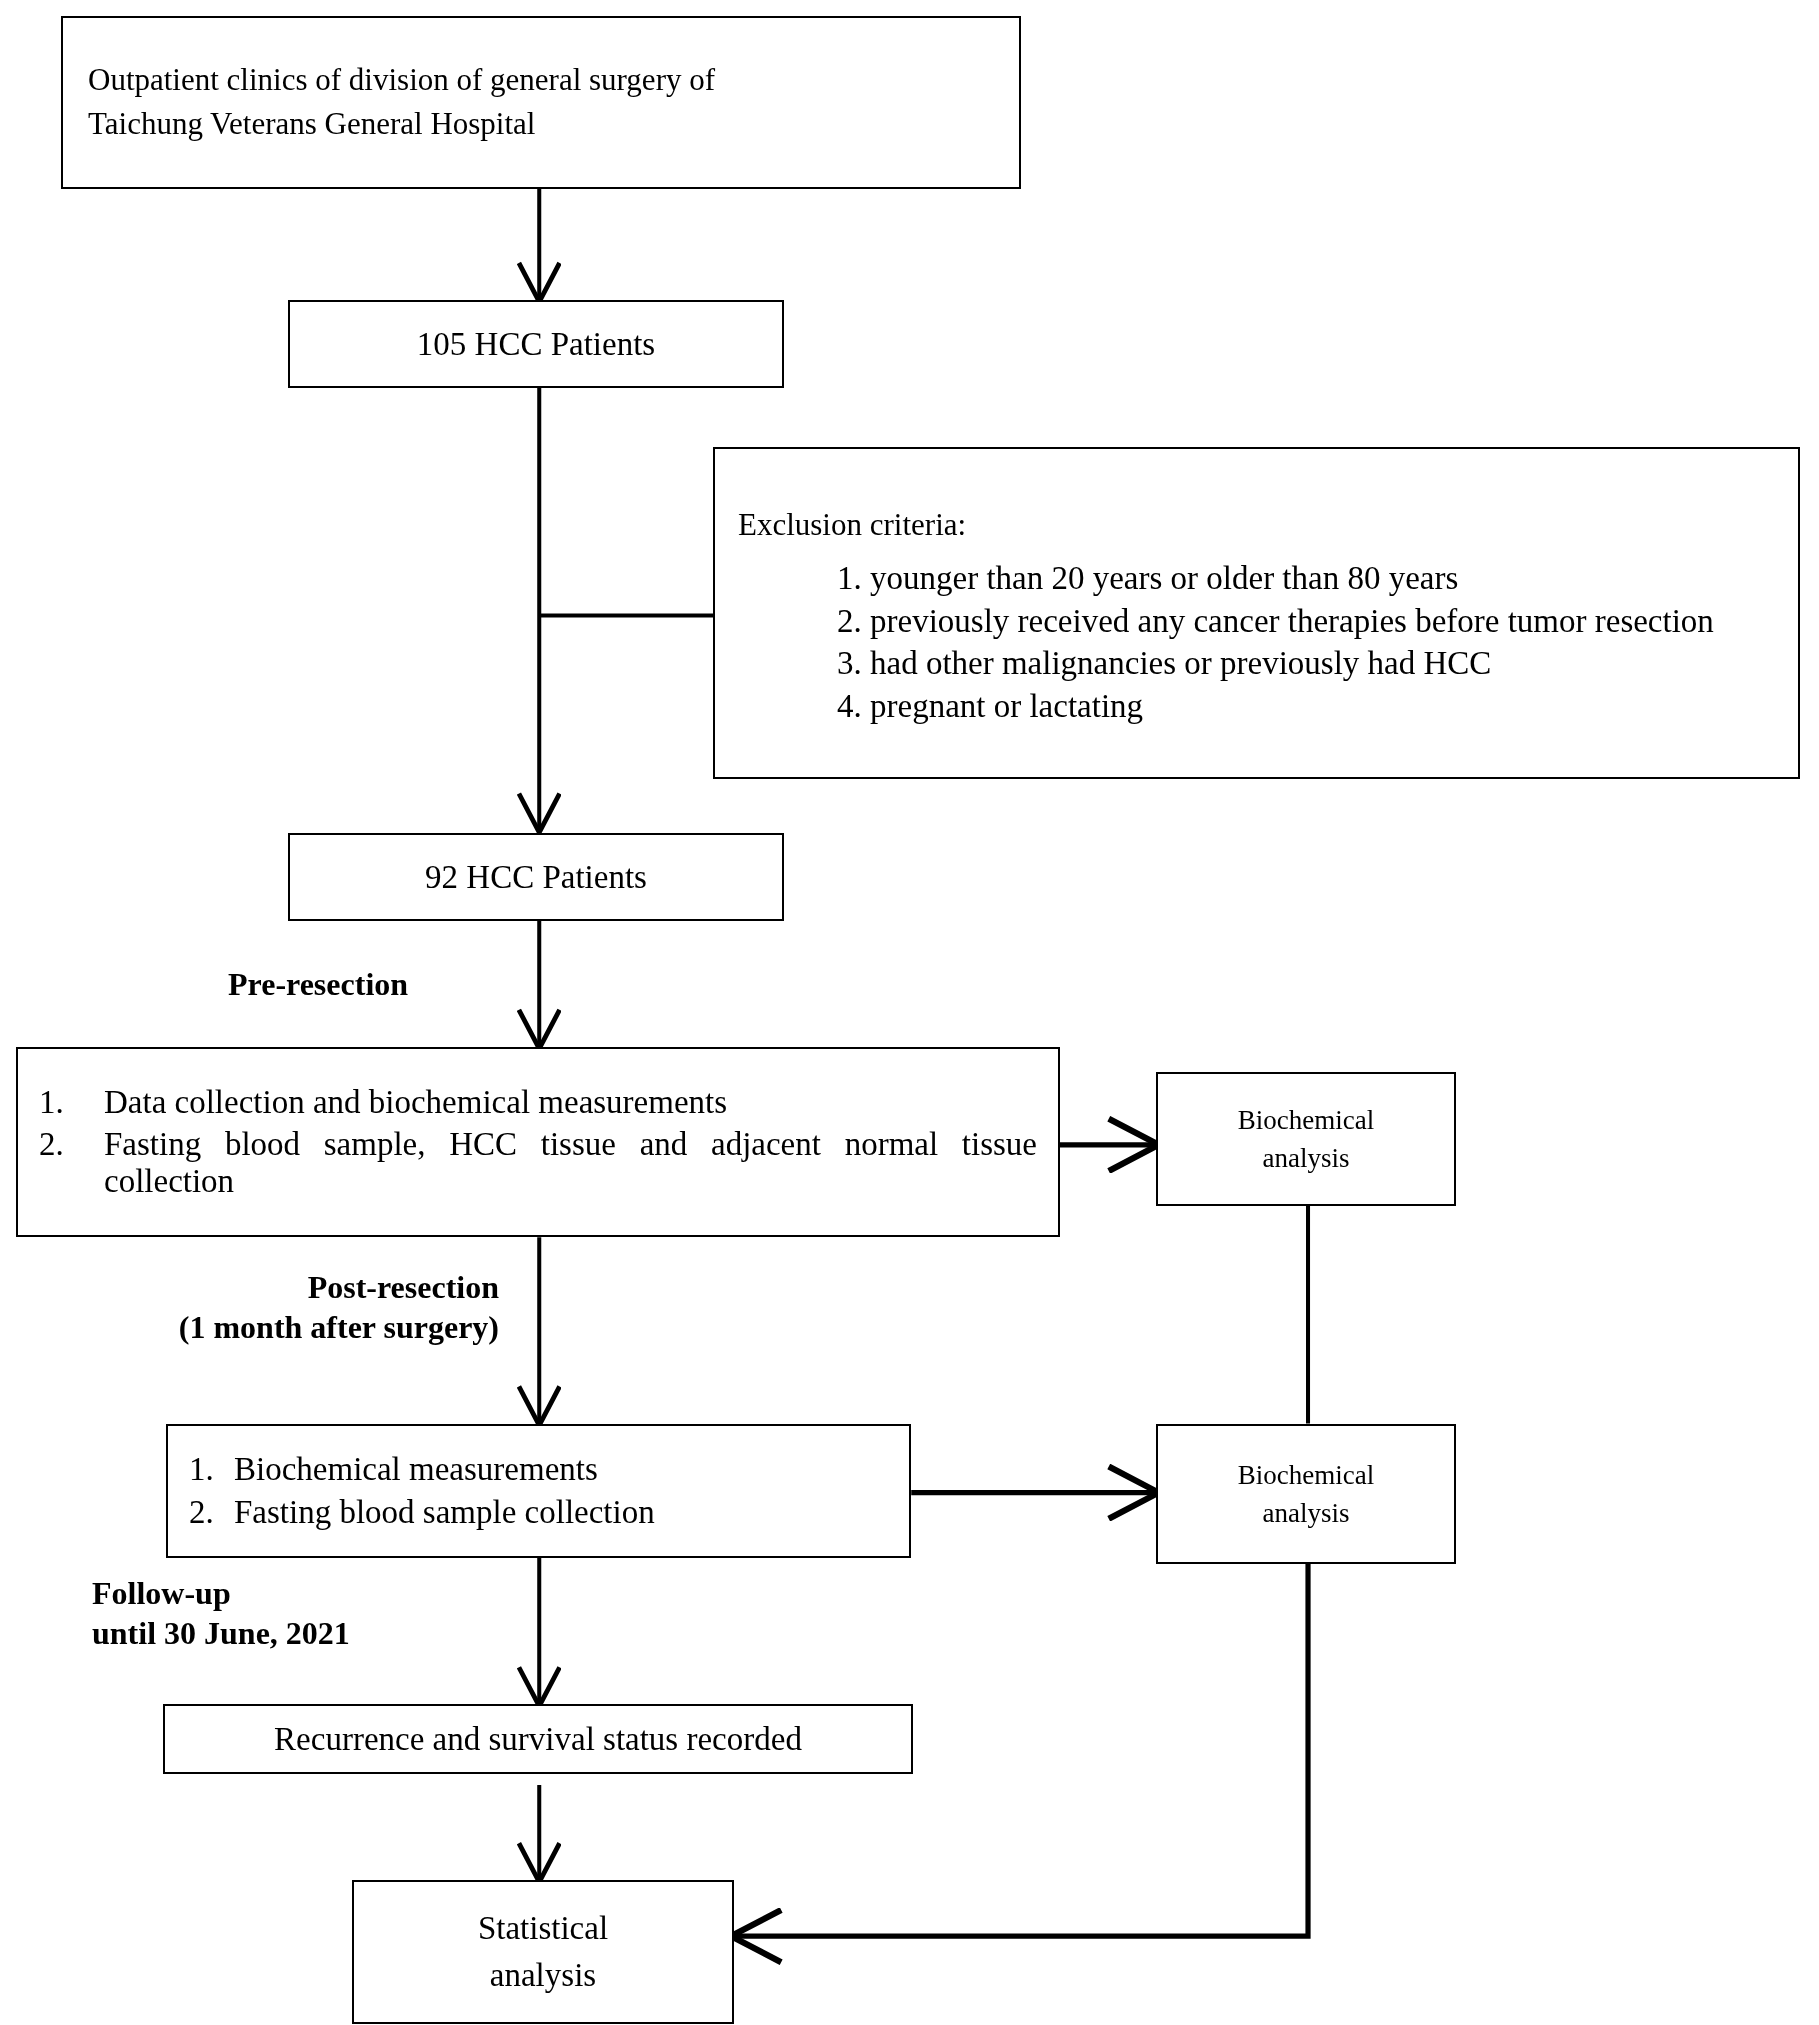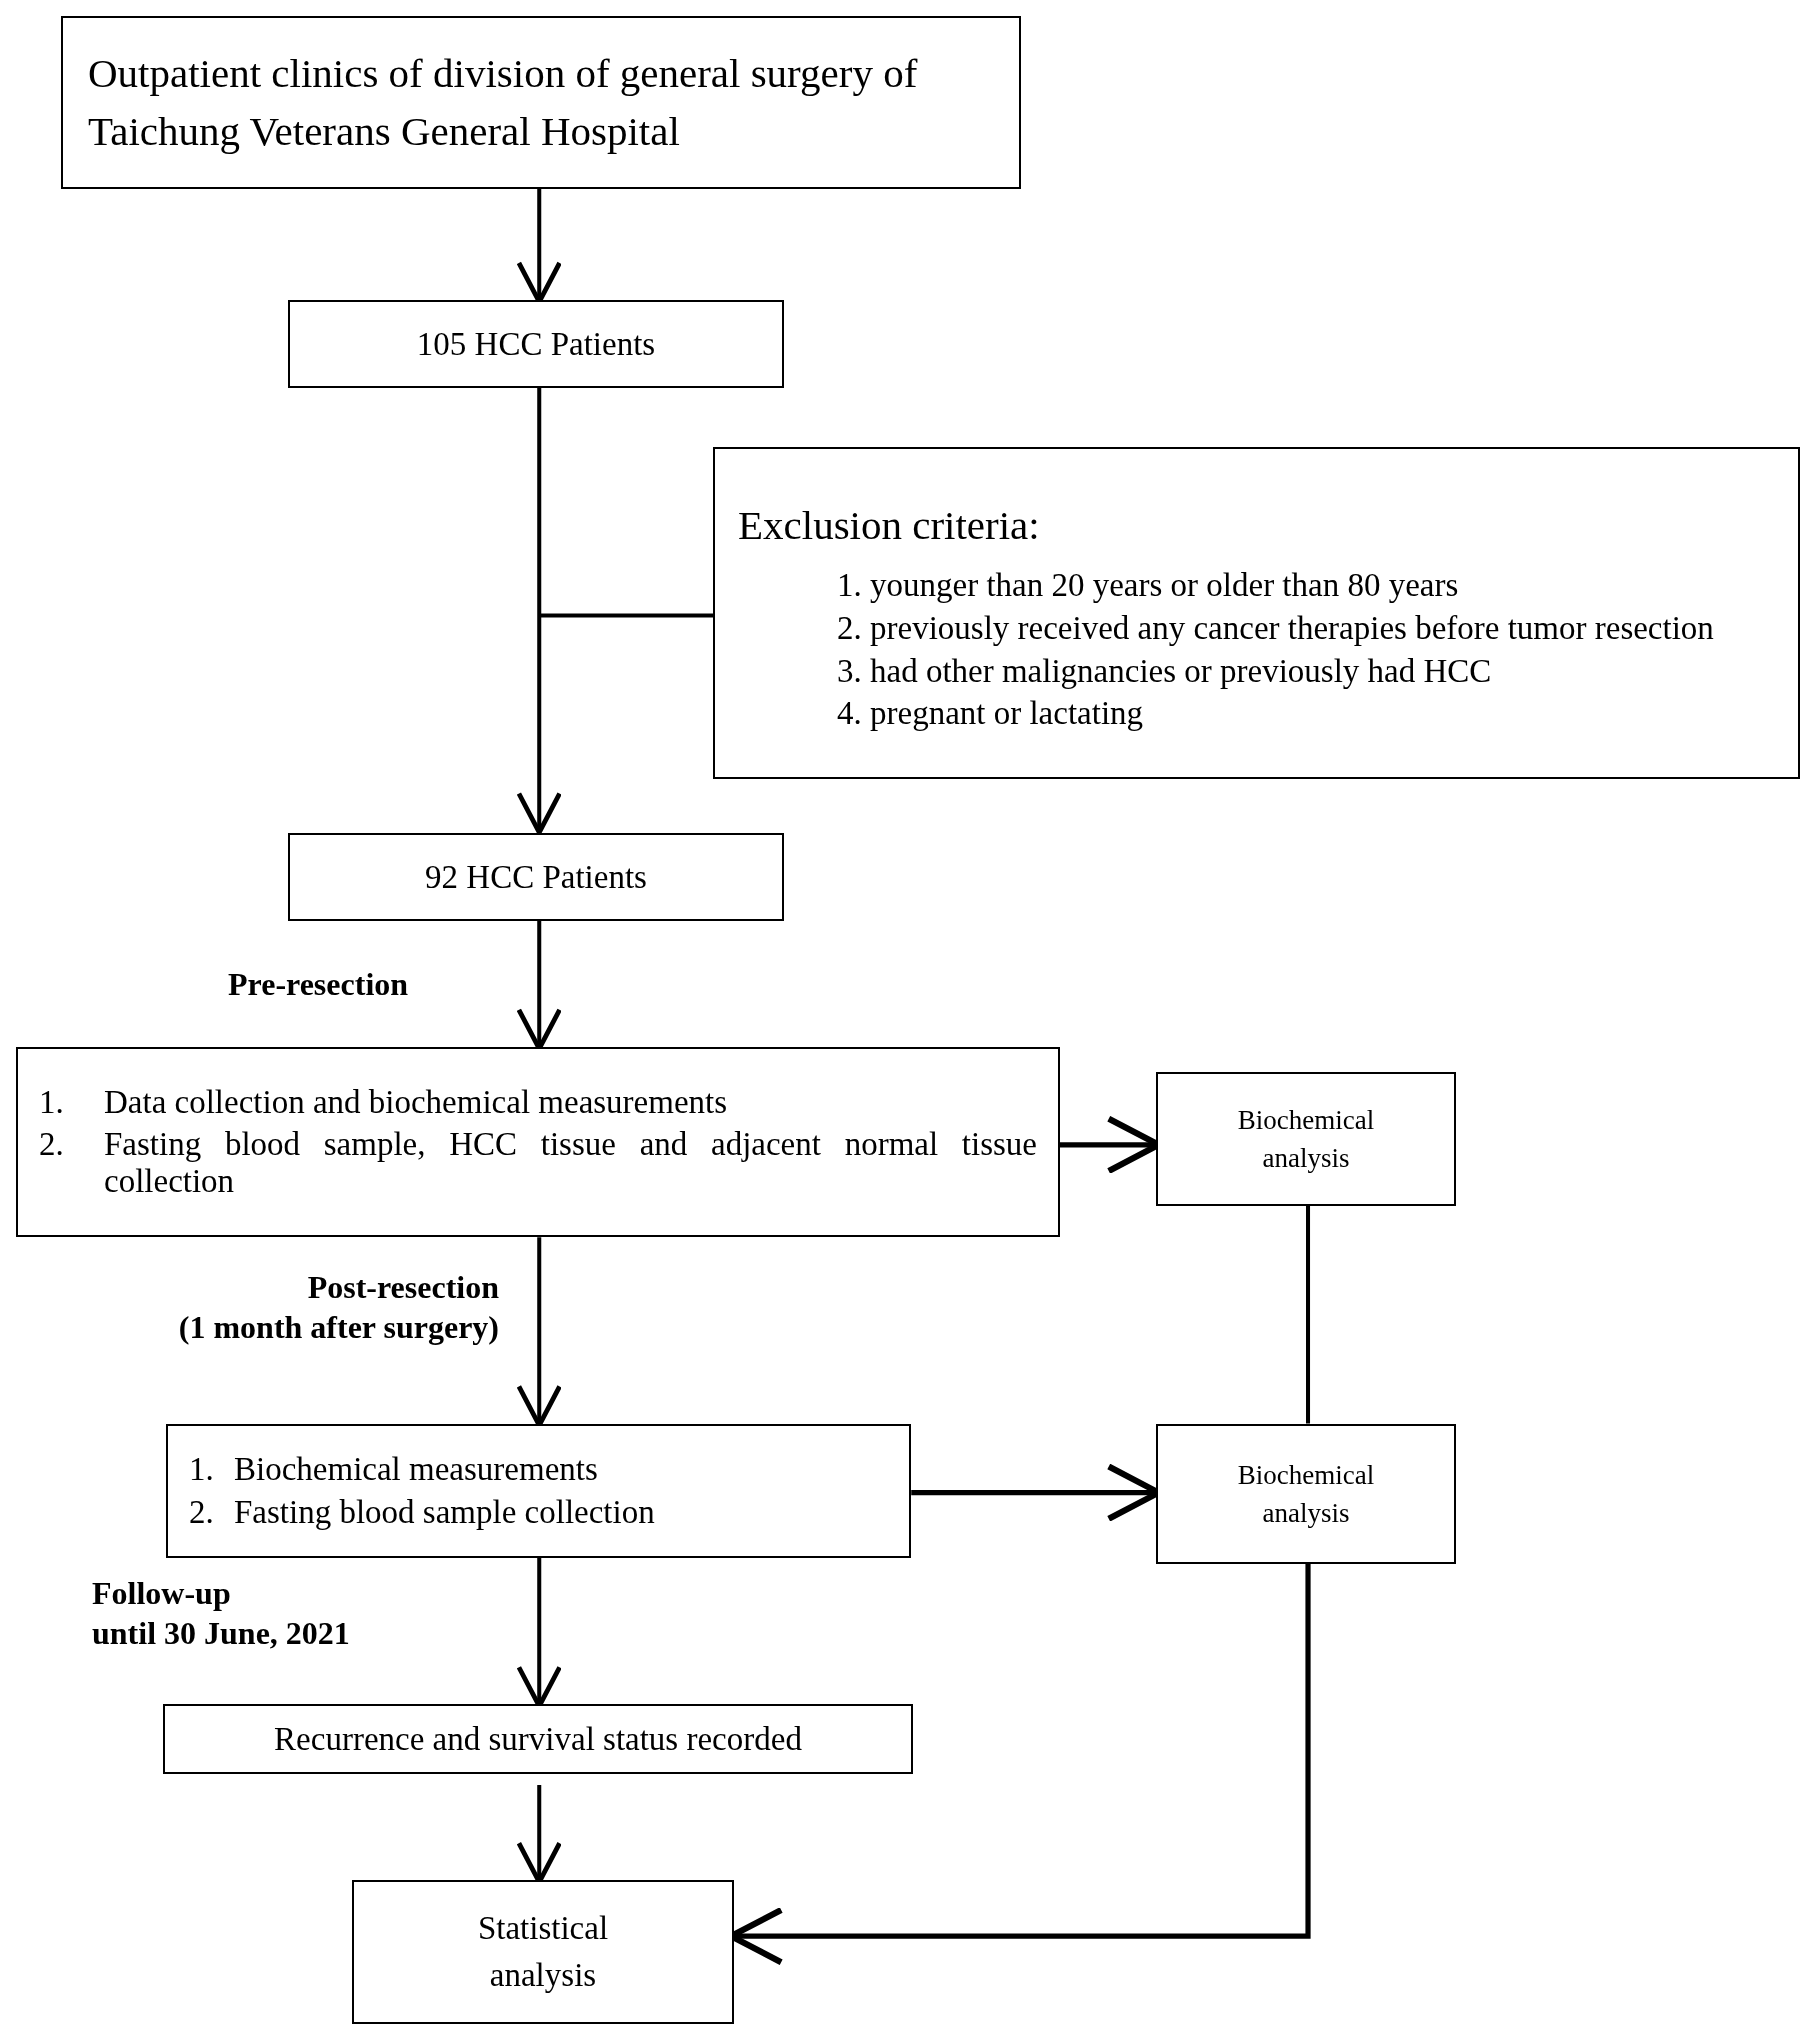--- a/index.html
+++ b/index.html
@@ -26,21 +26,21 @@
   }
   .node.centered {
     align-items: center;
     text-align: center;
   }
   .txt {
     font-family: "Liberation Serif", "DejaVu Serif", serif;
     color: #000000;
     line-height: 1.42;
   }
-  .t-body   { font-size: 41px; }
+  .t-body   { font-size: 31px; }
   .t-node   { font-size: 33px; }
   .t-small  { font-size: 27px; }
   .edge-label {
     position: absolute;
     font-family: "Liberation Serif", "DejaVu Serif", serif;
     font-weight: bold;
     font-size: 32px;
     color: #000000;
     line-height: 1.25;
     white-space: pre-line;

